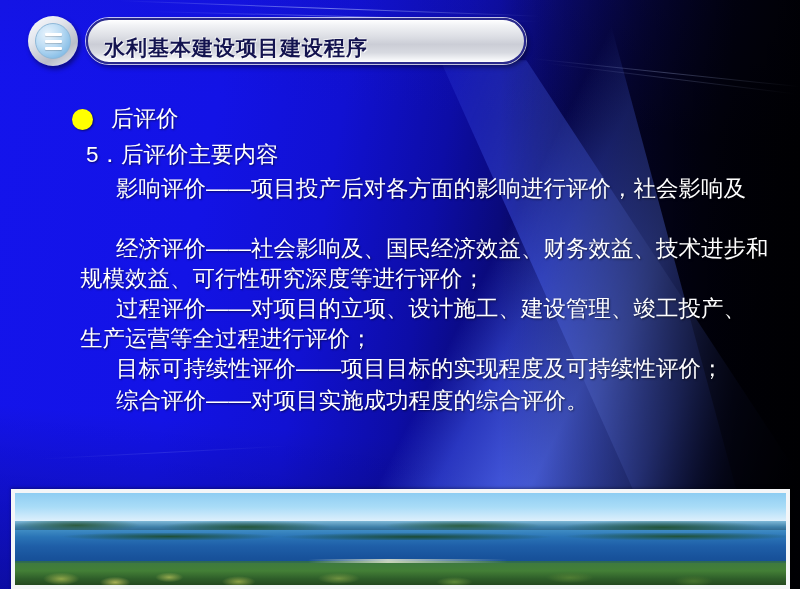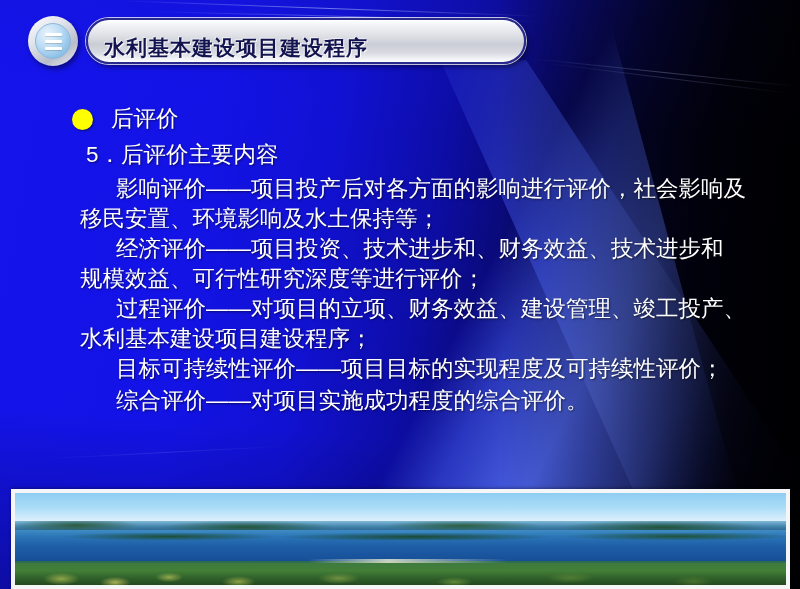--- a/index.html
+++ b/index.html
@@ -333,31 +333,30 @@
       <span class="bullet-dot"></span>
       <span class="txt">后评价</span>
     </div>
 
     <div class="line-sub">
       <span class="txt">5．后评价主要内容</span>
     </div>
 
     <div class="para p1">
       <span class="txt indent">影响评价——项目投产后对各方面的影响进行评价，社会影响及</span>
-      <span class="txt">移民安置、环境影响及水土保持等；</span>
     </div>
 
     <div class="para p2">
-      <span class="txt indent">经济评价——项目投资、技术进步和、财务效益、技术进步和</span>
+      <span class="txt indent">经济评价——社会影响及、国民经济效益、财务效益、技术进步和</span>
       <span class="txt">规模效益、可行性研究深度等进行评价；</span>
     </div>
 
     <div class="para p3">
-      <span class="txt indent">过程评价——对项目的立项、财务效益、建设管理、竣工投产、</span>
-      <span class="txt">水利基本建设项目建设程序；</span>
+      <span class="txt indent">过程评价——对项目的立项、设计施工、建设管理、竣工投产、</span>
+      <span class="txt">生产运营等全过程进行评价；</span>
     </div>
 
     <div class="para p4">
       <span class="txt indent">目标可持续性评价——项目目标的实现程度及可持续性评价；</span>
     </div>
 
     <div class="para p5">
       <span class="txt indent">综合评价——对项目实施成功程度的综合评价。</span>
     </div>
 

